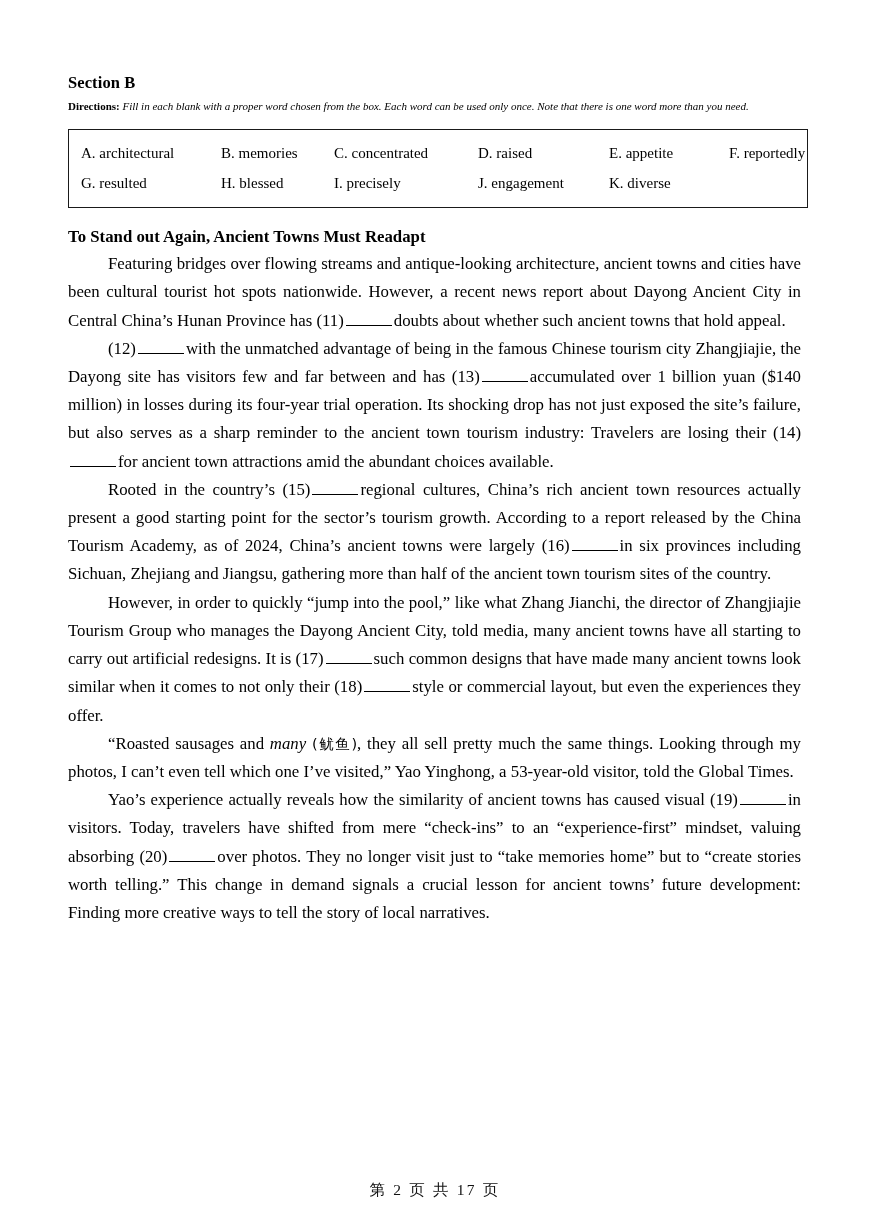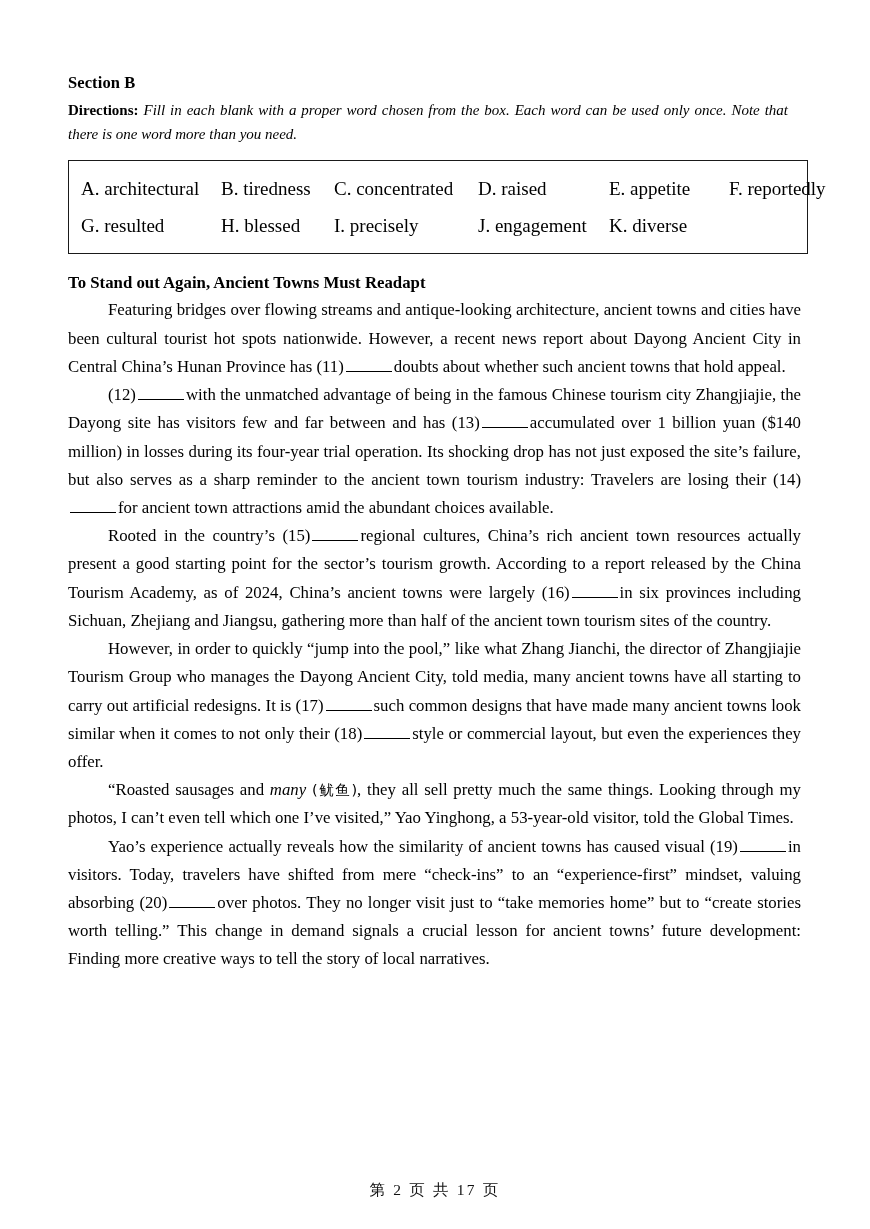--- a/index.html
+++ b/index.html
@@ -27,21 +27,21 @@
 
   .section-head {
     font-weight: bold;
     font-size: 16.5px;
     line-height: 1.55;
     margin: 0 0 2px 0;
     letter-spacing: 0.1px;
   }
 
   .directions {
-    font-size: 15px;
+    font-size: 11px;
     line-height: 1.62;
     margin: 0 12px 14px 0;
     text-align: justify;
     text-justify: inter-word;
   }
   .directions .dir-label {
     font-weight: bold;
   }
   .directions .dir-text {
     font-style: italic;
@@ -49,21 +49,21 @@
 
   .wordbox {
     border: 1.3px solid #1a1a1a;
     box-sizing: border-box;
     width: 740px;
     padding: 9px 12px 9px 12px;
     margin: 0 0 16px 0;
   }
   .wordbox-row {
     display: flex;
-    font-size: 19px;
+    font-size: 15px;
     line-height: 1.95;
     white-space: nowrap;
   }
   .wordbox-row .cell {
     flex: 0 0 auto;
   }
   .wordbox-row.row1 .cell:nth-child(1) { width: 140px; }
   .wordbox-row.row1 .cell:nth-child(2) { width: 113px; }
   .wordbox-row.row1 .cell:nth-child(3) { width: 144px; }
   .wordbox-row.row1 .cell:nth-child(4) { width: 131px; }
@@ -130,21 +130,21 @@
   <div class="section-head">Section B</div>
 
   <div class="directions">
     <span class="dir-label">Directions:</span>
     <span class="dir-text">Fill in each blank with a proper word chosen from the box.    Each word can be used only once.    Note that there is one word more than you need.</span>
   </div>
 
   <div class="wordbox">
     <div class="wordbox-row row1">
       <span class="cell">A. architectural</span>
-      <span class="cell">B. tiredness</span>
+      <span class="cell">B. memories</span>
       <span class="cell">C. concentrated</span>
       <span class="cell">D. raised</span>
       <span class="cell">E. appetite</span>
       <span class="cell">F. reportedly</span>
     </div>
     <div class="wordbox-row row2">
       <span class="cell">G. resulted</span>
       <span class="cell">H. blessed</span>
       <span class="cell">I. precisely</span>
       <span class="cell">J. engagement</span>

